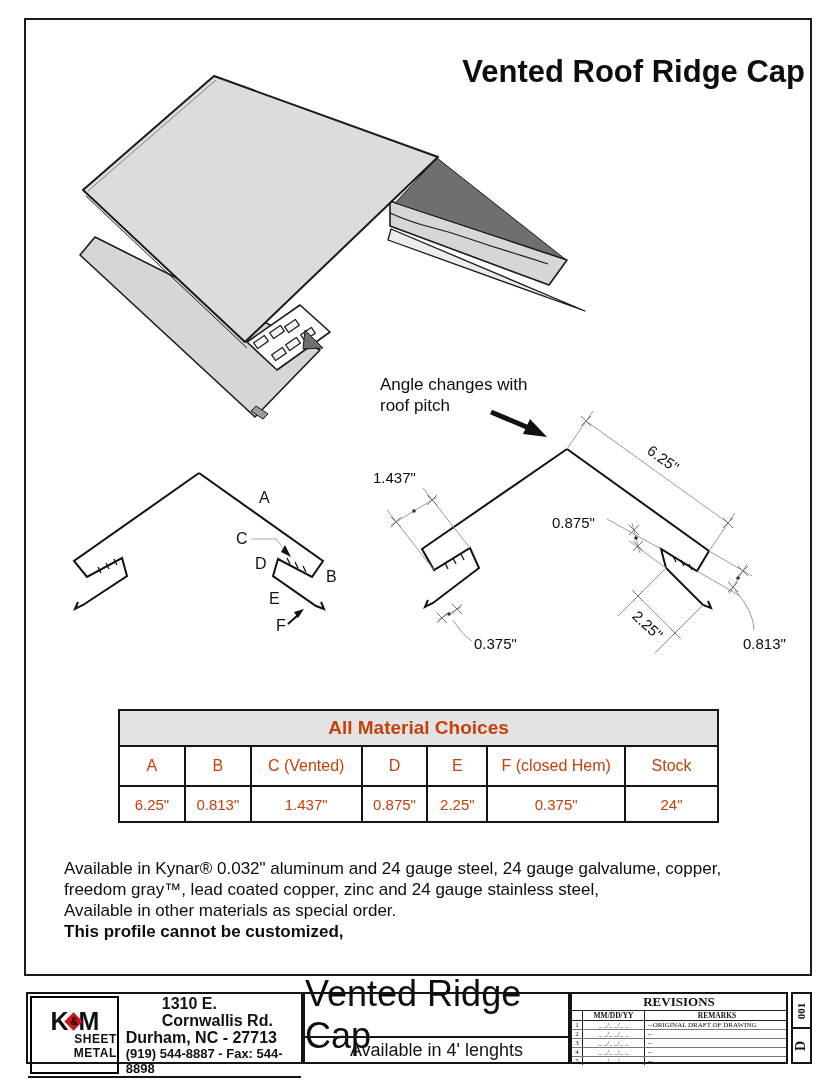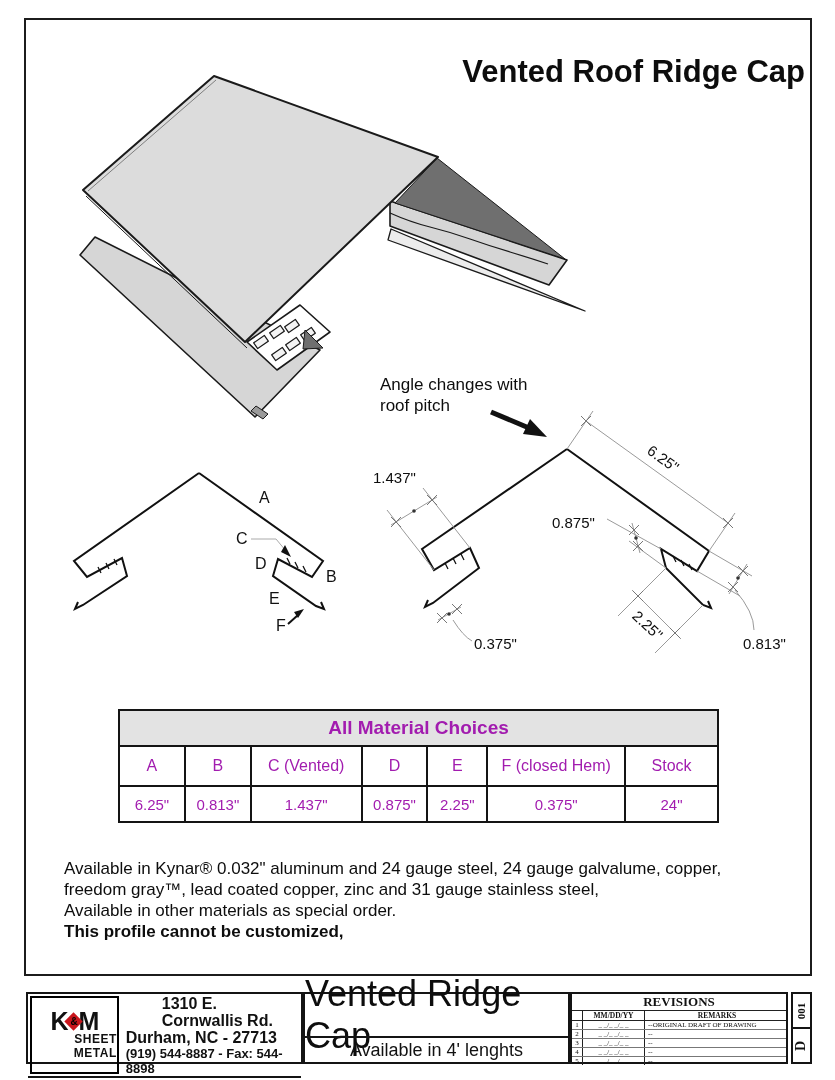--- a/index.html
+++ b/index.html
@@ -10,21 +10,21 @@
   .page-title { position:absolute; top:54px; left:410px; width:395px; text-align:right;
                 font-size:31px; font-weight:bold; letter-spacing:0px; color:#0d0d0d; }
   svg { position:absolute; }
   #iso { left:55px; top:55px; }
   #profiles { left:55px; top:370px; }
   .angle-note { position:absolute; left:380px; top:374px; width:180px; font-size:17px;
                 line-height:21px; white-space:pre-line; color:#0d0d0d; }
 
   
   .spec-table { position:absolute; left:118px; top:709px; width:601px; border-collapse:collapse;
-                text-align:center; color:#a21caf; }
+                text-align:center; color:#c2410c; }
   .spec-table th, .spec-table td { border:2px solid #141414; }
   .spec-table .tbl-title { background:#e3e3e3; font-size:19px; font-weight:bold; height:36px; }
   .spec-table th.colhead { font-size:16px; font-weight:normal; height:40px; background:#fff; }
   .spec-table td.val { font-size:15px; height:36px; }
 
   .notes { position:absolute; left:64px; top:858px; width:710px; font-size:17px; line-height:21px; color:#0d0d0d; }
   .notes .b { font-weight:bold; }
 
   
   .fbox { position:absolute; top:992px; height:72px; border:2px solid #141414; background:#fff; }
@@ -183,21 +183,21 @@
       <td class="val">0.875"</td>
       <td class="val">2.25"</td>
       <td class="val">0.375"</td>
       <td class="val">24"</td>
     </tr>
   </tbody>
     </table>
 
   <div class="notes">
     <div>Available in Kynar® 0.032" aluminum and 24 gauge steel, 24 gauge galvalume, copper,</div>
-    <div>freedom gray™, lead coated copper, zinc and 31 gauge stainless steel,</div>
+    <div>freedom gray™, lead coated copper, zinc and 24 gauge stainless steel,</div>
     <div>Available in other materials as special order.</div>
     <div class="b">This profile cannot be customized,</div>
   </div>
 
   <div class="fbox fb-left">
     <div class="fb-left-top">
       <div class="logo-box">
         <div class="logo-km">
           <span>K</span>
             <span class="logo-amp">

